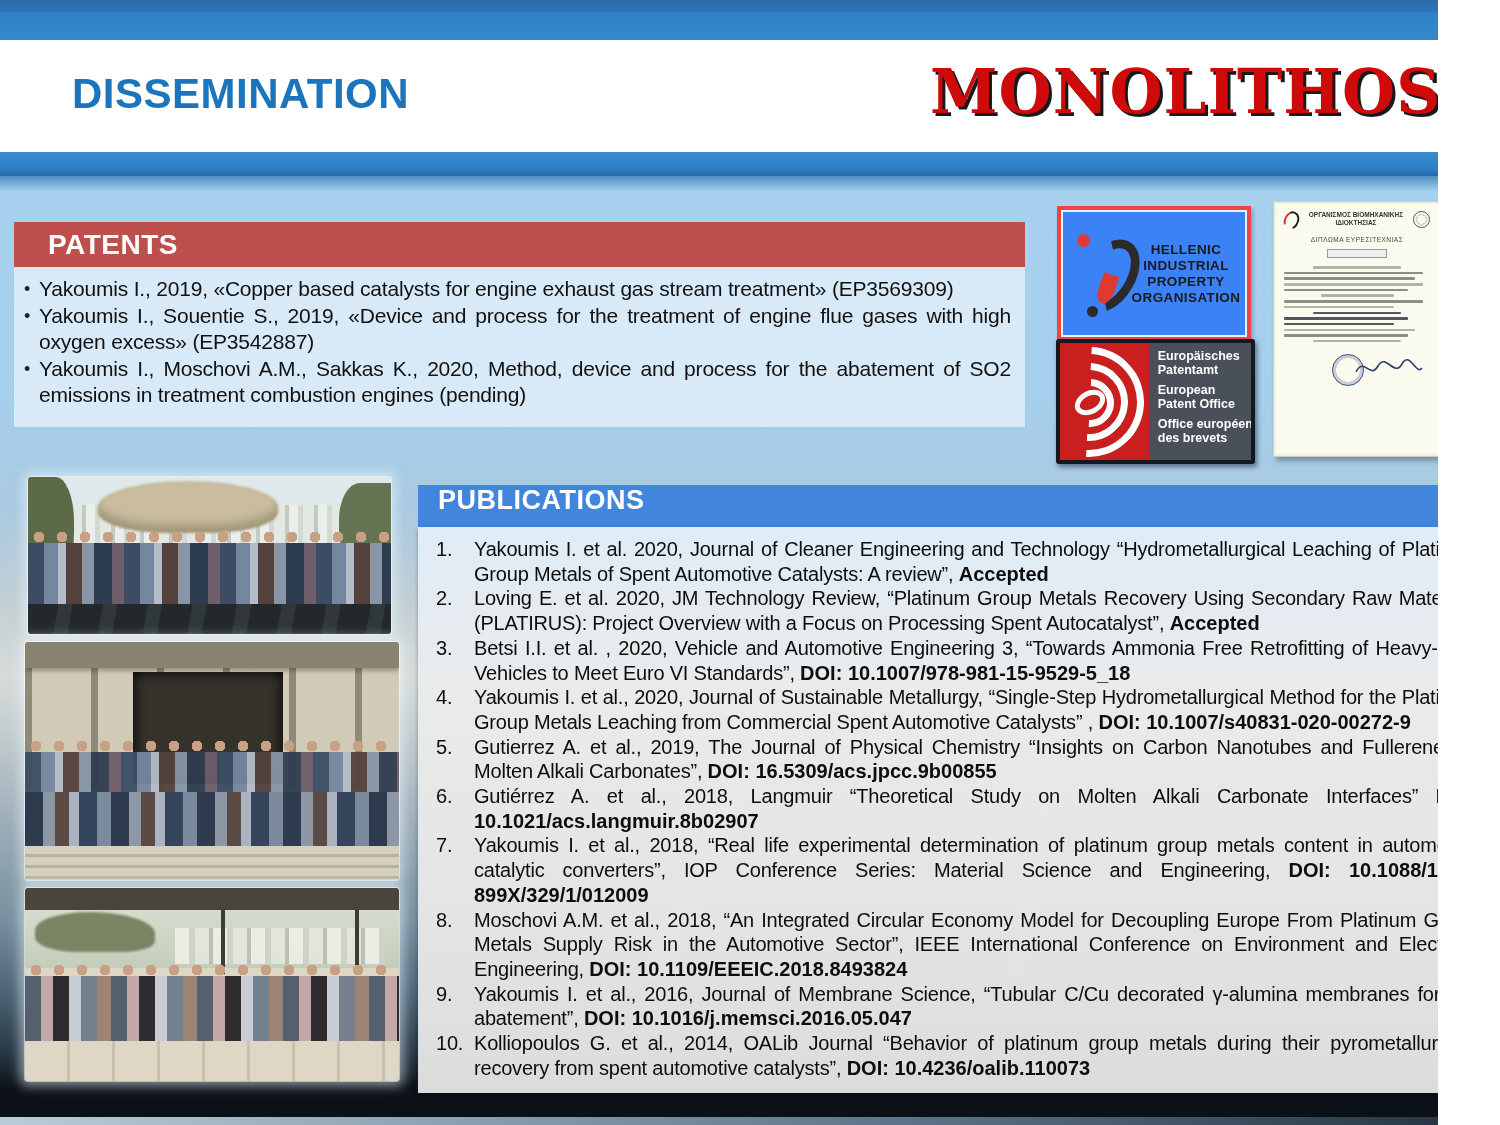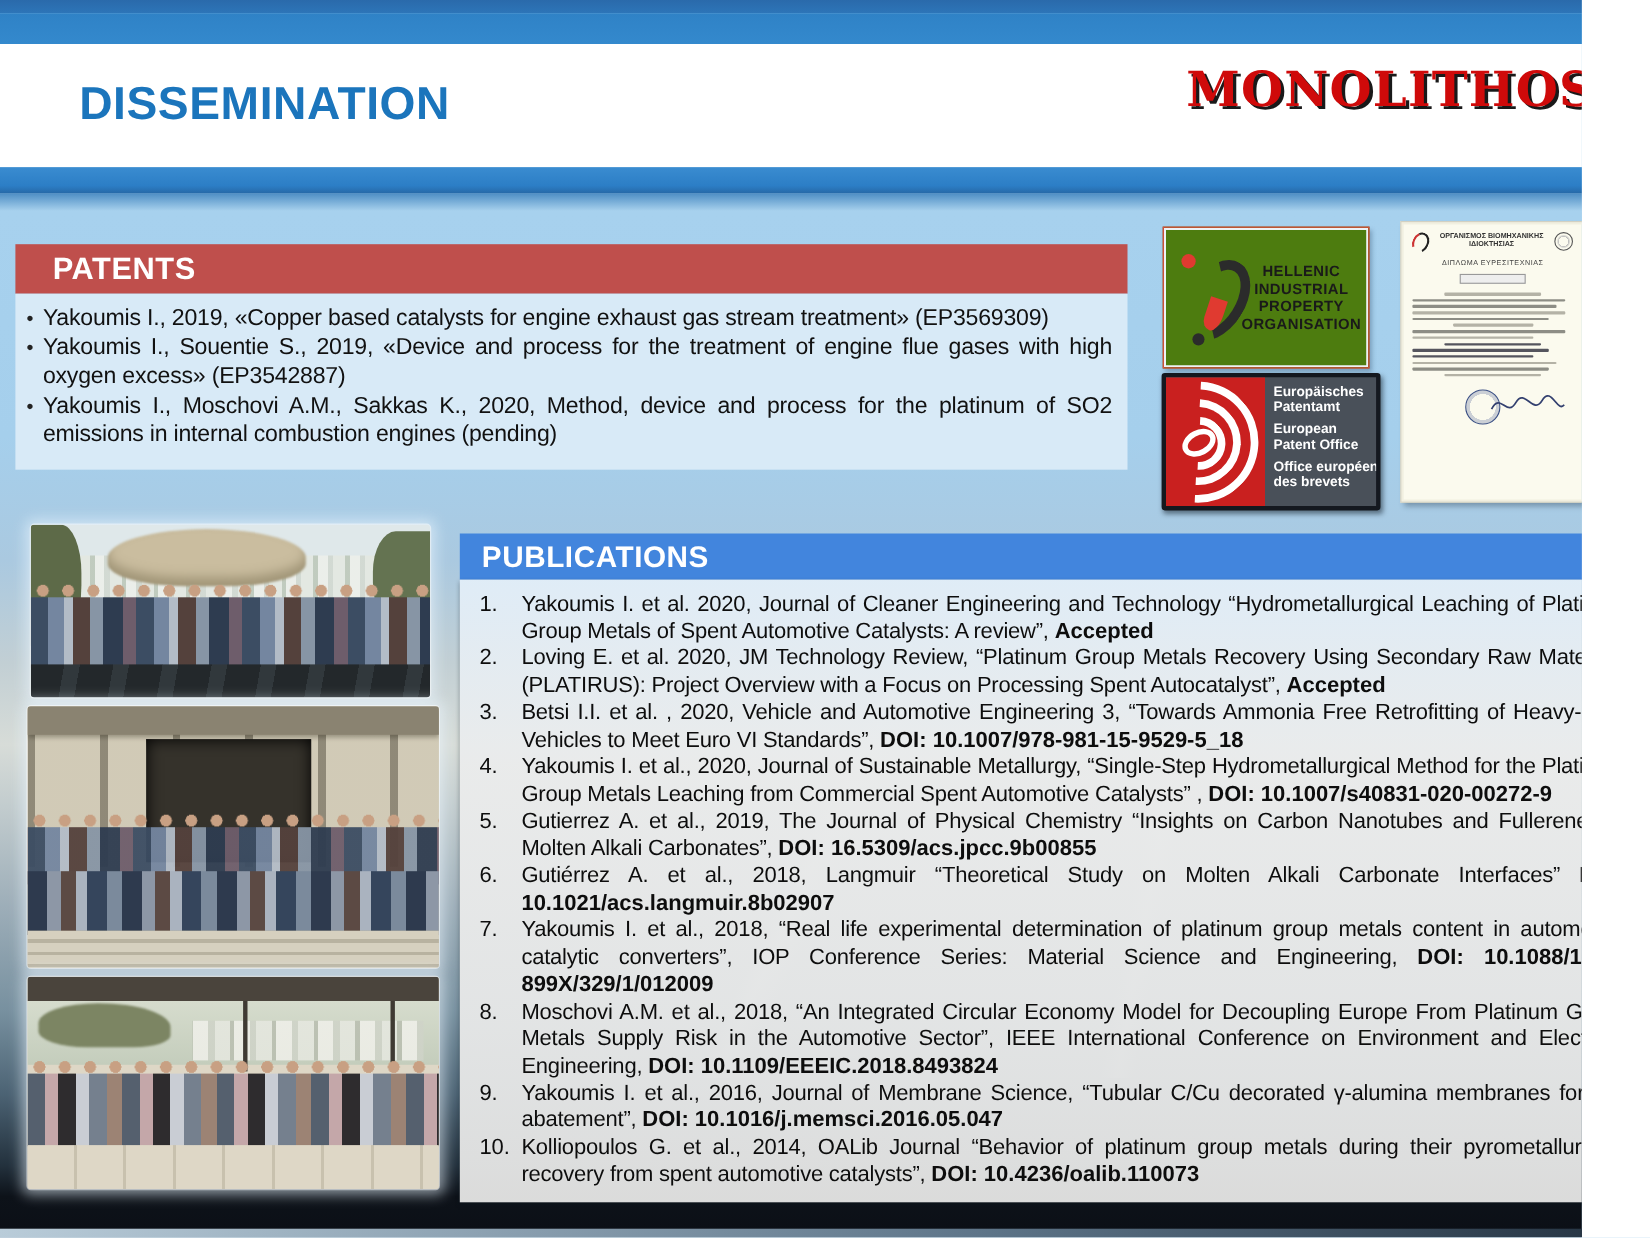--- a/index.html
+++ b/index.html
@@ -27,36 +27,36 @@
   .bg-scratch{position:absolute;left:0;top:620px;width:1500px;height:360px;opacity:.25;
     background:
       linear-gradient(115deg,transparent 48%,rgba(255,255,255,.8) 49%,transparent 50.5%),
       linear-gradient(100deg,transparent 68%,rgba(255,255,255,.6) 69%,transparent 70%);}
   .band-bottom{position:absolute;left:0;top:1117px;width:1500px;height:8px;
     background:linear-gradient(90deg,#b9ccd9,#5d7488 60%,#22303e);}
 
   
   .title{position:absolute;left:72px;top:70px;font-size:42px;font-weight:bold;
     color:#1b75bc;letter-spacing:.5px;}
-  .logo-text{position:absolute;left:930px;top:56px;width:520px;text-align:right;
-    font-family:"DejaVu Serif",serif;font-weight:800;font-size:44px;color:#cf0a0a;
+  .logo-text{position:absolute;left:930px;top:56px;width:520px;text-align:left;
+    font-family:"DejaVu Serif",serif;font-weight:800;font-size:61px;color:#cf0a0a;
     letter-spacing:1px;text-shadow:3px 3px 0 #191919;}
 
   
   .patents{position:absolute;left:14px;top:222px;width:1011px;}
   .patents-header{height:45px;background:#bf4f4c;display:flex;align-items:center;}
   .patents-header span{color:#fff;font-weight:bold;font-size:28px;letter-spacing:.5px;padding-left:14px;margin-left:20px;}
   .patents-body{background:#d8eaf7;padding:9px 14px 10px 10px;min-height:141px;}
   .pat-item{position:relative;padding-left:15px;font-size:21px;line-height:26.5px;
     color:#111;text-align:justify;letter-spacing:-.2px;}
   .pat-item::before{content:"\2022";position:absolute;left:0;top:0;font-size:18px;color:#222;}
 
   
-  .hipo{position:absolute;left:1057px;top:206px;width:186px;height:127px;background:#4d7c0f;
-    border:1px solid #ef4444;box-shadow:2px 3px 4px rgba(40,70,100,.35), inset 0 0 0 2px #eef2f5;
+  .hipo{position:absolute;left:1057px;top:206px;width:186px;height:127px;background:#3b82f6;
+    border:4px solid #ef4444;box-shadow:2px 3px 4px rgba(40,70,100,.35), inset 0 0 0 2px #eef2f5;
     display:flex;align-items:center;}
   .hipo-mark{position:relative;width:62px;height:96px;margin-left:8px;flex:0 0 auto;}
   .hipo-swirl{position:absolute;left:14px;top:10px;width:34px;height:62px;border:9px solid #2b2b2b;
     border-radius:50%;border-left-color:transparent;border-bottom-color:transparent;transform:rotate(32deg);}
   .hipo-dot-top{position:absolute;left:8px;top:8px;width:13px;height:13px;border-radius:50%;background:#e03a30;}
   .hipo-tail{position:absolute;left:30px;top:48px;width:16px;height:30px;background:#e03a30;
     border-radius:0 0 90% 90%/0 0 100% 60%;transform:rotate(18deg);}
   .hipo-dot-bot{position:absolute;left:18px;top:80px;width:11px;height:11px;border-radius:50%;background:#2b2b2b;}
   .hipo-label{flex:1;text-align:center;font-weight:bold;color:#1a1a1a;font-size:13.5px;
     line-height:16px;letter-spacing:.4px;padding-right:6px;}
@@ -146,21 +146,21 @@
   .p3-post{position:absolute;top:22px;width:4px;height:64px;background:#3f3a33;}
   .p3-heads{top:74px;}
   .p3-torsos{top:88px;height:66px;
     background:repeating-linear-gradient(90deg,#55606e 0 16px,#c4a7a9 16px 28px,#2e2c2e 28px 44px,
       #c9cdd4 44px 56px,#75808e 56px 72px,#9c8374 72px 86px);}
   .p3-floor{position:absolute;left:0;bottom:0;width:100%;height:40px;
     background:repeating-linear-gradient(90deg,#ded7c6 0 42px,#c8c1ae 42px 45px);}
 
   
   .pubs{position:absolute;left:418px;top:485px;width:1074px;}
-  .pubs-header{height:42px;background:#4285dd;display:flex;align-items:center;}
+  .pubs-header{height:42px;background:#4285dd;display:flex;}
   .pubs-header span{color:#fff;font-weight:bold;font-size:27px;letter-spacing:.5px;padding-left:20px;}
   .pubs-body{background:linear-gradient(180deg,rgba(226,238,248,.95),rgba(235,236,236,.94) 30%,rgba(232,232,231,.94));
     padding:10px 14px 12px 10px;min-height:544px;box-shadow:0 2px 4px rgba(10,20,30,.35);}
   .pub-item{position:relative;padding-left:46px;font-size:20px;line-height:24.7px;color:#0d0d0d;
     text-align:justify;letter-spacing:-.2px;}
   .pub-num{position:absolute;left:8px;top:0;}
   .pub-text b{letter-spacing:0;}
 </style>
 </head>
 <body>
@@ -179,21 +179,21 @@
   <div class="title">DISSEMINATION</div>
   <div class="logo-text">MONOLITHOS</div>
 
   <div class="patents">
     <div class="patents-header">
       <span>PATENTS</span>
     </div>
     <div class="patents-body">
         <div class="pat-item">Yakoumis I., 2019, «Copper based catalysts for engine exhaust gas stream treatment» (EP3569309)</div>
         <div class="pat-item">Yakoumis I., Souentie S., 2019, «Device and process for the treatment of engine flue gases with high oxygen excess» (EP3542887)</div>
-        <div class="pat-item">Yakoumis I., Moschovi A.M., Sakkas K., 2020, Method, device and process for the platinum of SO2 emissions in internal combustion engines (pending)</div>
+        <div class="pat-item">Yakoumis I., Moschovi A.M., Sakkas K., 2020, Method, device and process for the abatement of SO2 emissions in treatment combustion engines (pending)</div>
       </div>
   </div>
 
   <div class="hipo">
     <div class="hipo-mark">
       <div class="hipo-swirl"></div>
       <div class="hipo-dot-top"></div>
       <div class="hipo-tail"></div>
       <div class="hipo-dot-bot"></div>
     </div>

